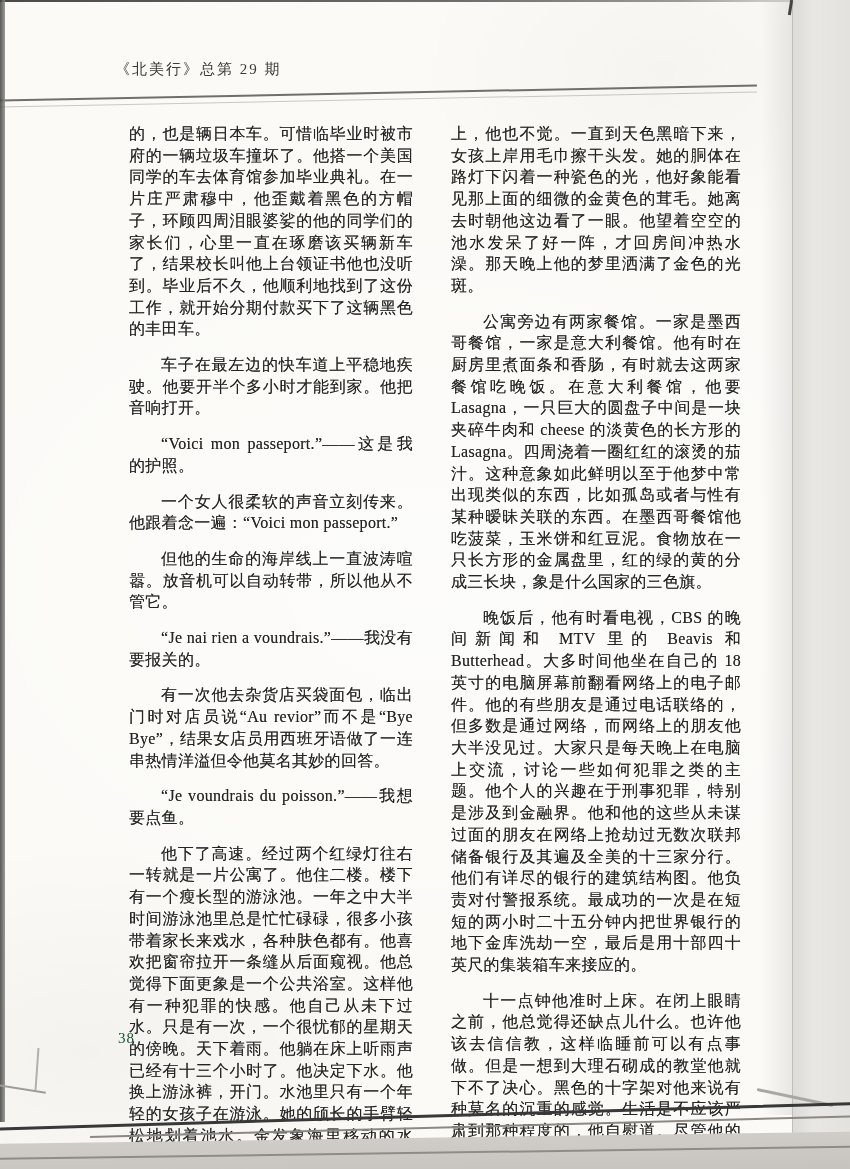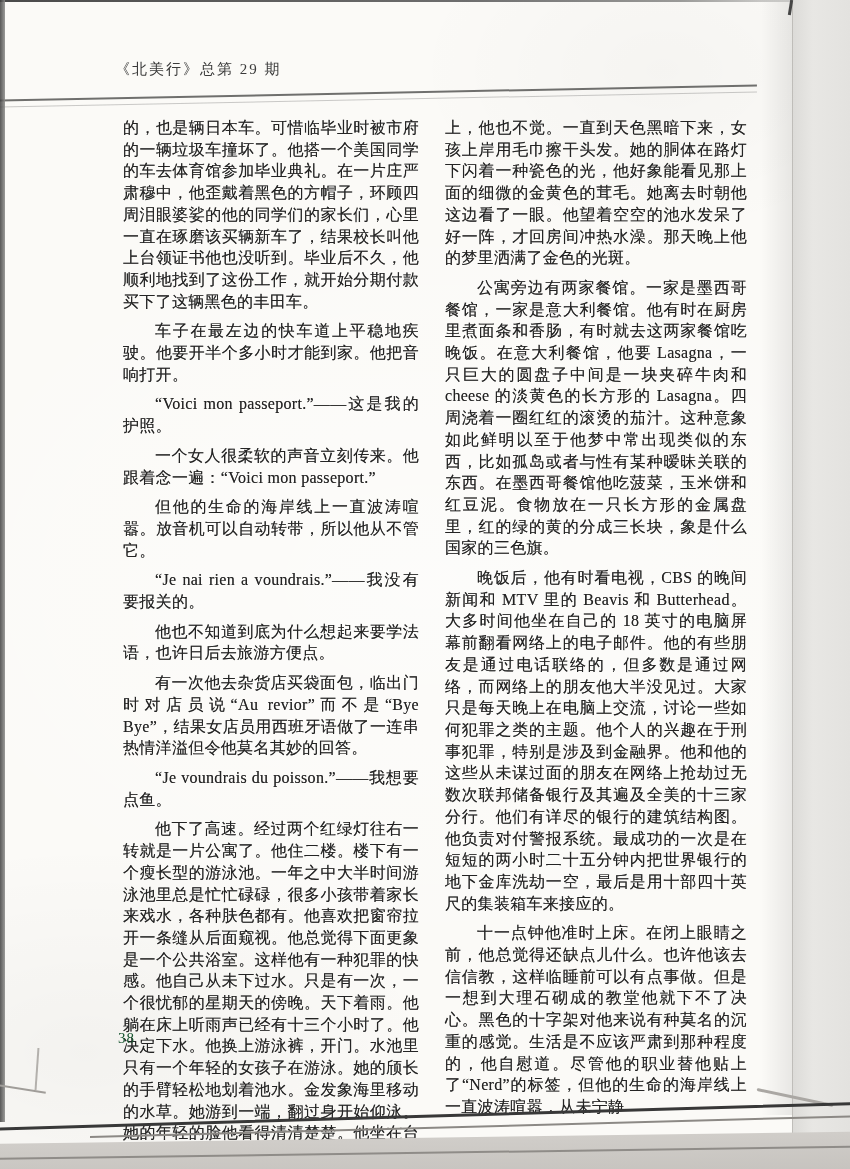--- a/index.html
+++ b/index.html
@@ -25,21 +25,21 @@
   .rule-main { left:0; top:92px; width:757px; height:2px; background:#6f6f6d; transform:rotate(-1.15deg); }
   .rule-ghost { left:0; top:99px; width:757px; height:1px; background:rgba(110,110,108,0.35); transform:rotate(-1.15deg); }
   
   .col {
     position:absolute; top:109px;
     font-size:16px; line-height:21.7px; color:#242424;
     text-align:justify; text-justify:inter-character;
     letter-spacing:0.3px;
     text-shadow:0 0 0.4px rgba(20,20,20,0.55);
   }
-  .col p { margin:8px; }
+  .col p { margin:14px; }
   .col p.indent { text-indent:2em; }
   .col-left  { left:115px; width:312px; }
   .col-right { left:437px; width:318px; }
   .pageno { position:absolute; left:118px; top:1030px; font-size:15px; color:#14532d; letter-spacing:1px; }
   
   .edge-top { position:absolute; left:0; top:0; width:100%; height:2px;
     background:linear-gradient(to right,#4a4a4a 0%,#6e6e6e 55%,#9a9a98 80%,transparent 100%); }
   .edge-left { position:absolute; left:0; top:0; width:5px; height:1122px;
     background:linear-gradient(to right,#3d3d3d,#8a8a88); opacity:.85; }
   .gutter-shadow { position:absolute; right:57px; top:0; width:32px; height:1115px;
@@ -76,21 +76,20 @@
   <div class="rule rule-main"></div>
   <div class="rule rule-ghost"></div>
 
   <div class="col col-left">
     <p>的，也是辆日本车。可惜临毕业时被市府的一辆垃圾车撞坏了。他搭一个美国同学的车去体育馆参加毕业典礼。在一片庄严肃穆中，他歪戴着黑色的方帽子，环顾四周泪眼婆娑的他的同学们的家长们，心里一直在琢磨该买辆新车了，结果校长叫他上台领证书他也没听到。毕业后不久，他顺利地找到了这份工作，就开始分期付款买下了这辆黑色的丰田车。</p>
     <p class="indent">车子在最左边的快车道上平稳地疾驶。他要开半个多小时才能到家。他把音响打开。</p>
     <p class="indent">“Voici mon passeport.”——这是我的护照。</p>
     <p class="indent">一个女人很柔软的声音立刻传来。他跟着念一遍：“Voici mon passeport.”</p>
     <p class="indent">但他的生命的海岸线上一直波涛喧嚣。放音机可以自动转带，所以他从不管它。</p>
     <p class="indent">“Je nai rien a voundrais.”——我没有要报关的。</p>
-    <p class="indent">他也不知道到底为什么想起来要学法语，也许日后去旅游方便点。</p>
     <p class="indent">有一次他去杂货店买袋面包，临出门时对店员说“Au revior”而不是“Bye Bye”，结果女店员用西班牙语做了一连串热情洋溢但令他莫名其妙的回答。</p>
     <p class="indent">“Je voundrais du poisson.”——我想要点鱼。</p>
     <p class="indent">他下了高速。经过两个红绿灯往右一转就是一片公寓了。他住二楼。楼下有一个瘦长型的游泳池。一年之中大半时间游泳池里总是忙忙碌碌，很多小孩带着家长来戏水，各种肤色都有。他喜欢把窗帘拉开一条缝从后面窥视。他总觉得下面更象是一个公共浴室。这样他有一种犯罪的快感。他自己从未下过水。只是有一次，一个很忧郁的星期天的傍晚。天下着雨。他躺在床上听雨声已经有十三个小时了。他决定下水。他换上游泳裤，开门。水池里只有一个年轻的女孩子在游泳。她的颀长的手臂轻松地划着池水。金发象海里移动的水草。她游到一端，翻过身开始仰泳。她的年轻的脸他看得清清楚楚。他坐在台阶上定定地看她。雨点飘到他的身</p>
   </div>
 
   <div class="col col-right">
     <p>上，他也不觉。一直到天色黑暗下来，女孩上岸用毛巾擦干头发。她的胴体在路灯下闪着一种瓷色的光，他好象能看见那上面的细微的金黄色的茸毛。她离去时朝他这边看了一眼。他望着空空的池水发呆了好一阵，才回房间冲热水澡。那天晚上他的梦里洒满了金色的光斑。</p>
     <p class="indent">公寓旁边有两家餐馆。一家是墨西哥餐馆，一家是意大利餐馆。他有时在厨房里煮面条和香肠，有时就去这两家餐馆吃晚饭。在意大利餐馆，他要 Lasagna，一只巨大的圆盘子中间是一块夹碎牛肉和 cheese 的淡黄色的长方形的 Lasagna。四周浇着一圈红红的滚烫的茄汁。这种意象如此鲜明以至于他梦中常出现类似的东西，比如孤岛或者与性有某种暧昧关联的东西。在墨西哥餐馆他吃菠菜，玉米饼和红豆泥。食物放在一只长方形的金属盘里，红的绿的黄的分成三长块，象是什么国家的三色旗。</p>
     <p class="indent">晚饭后，他有时看电视，CBS 的晚间新闻和 MTV 里的 Beavis 和 Butterhead。大多时间他坐在自己的 18 英寸的电脑屏幕前翻看网络上的电子邮件。他的有些朋友是通过电话联络的，但多数是通过网络，而网络上的朋友他大半没见过。大家只是每天晚上在电脑上交流，讨论一些如何犯罪之类的主题。他个人的兴趣在于刑事犯罪，特别是涉及到金融界。他和他的这些从未谋过面的朋友在网络上抢劫过无数次联邦储备银行及其遍及全美的十三家分行。他们有详尽的银行的建筑结构图。他负责对付警报系统。最成功的一次是在短短的两小时二十五分钟内把世界银行的地下金库洗劫一空，最后是用十部四十英尺的集装箱车来接应的。</p>
     <p class="indent">十一点钟他准时上床。在闭上眼睛之前，他总觉得还缺点儿什么。也许他该去信信教，这样临睡前可以有点事做。但是一想到大理石砌成的教堂他就下不了决心。黑色的十字架对他来说有种莫名的沉重的感觉。生活是不应该严肃到那种程度的，他自慰道。尽管他的职业替他贴上了“Nerd”的标签，但他的生命的海岸线上一直波涛喧嚣，从未宁静</p>

